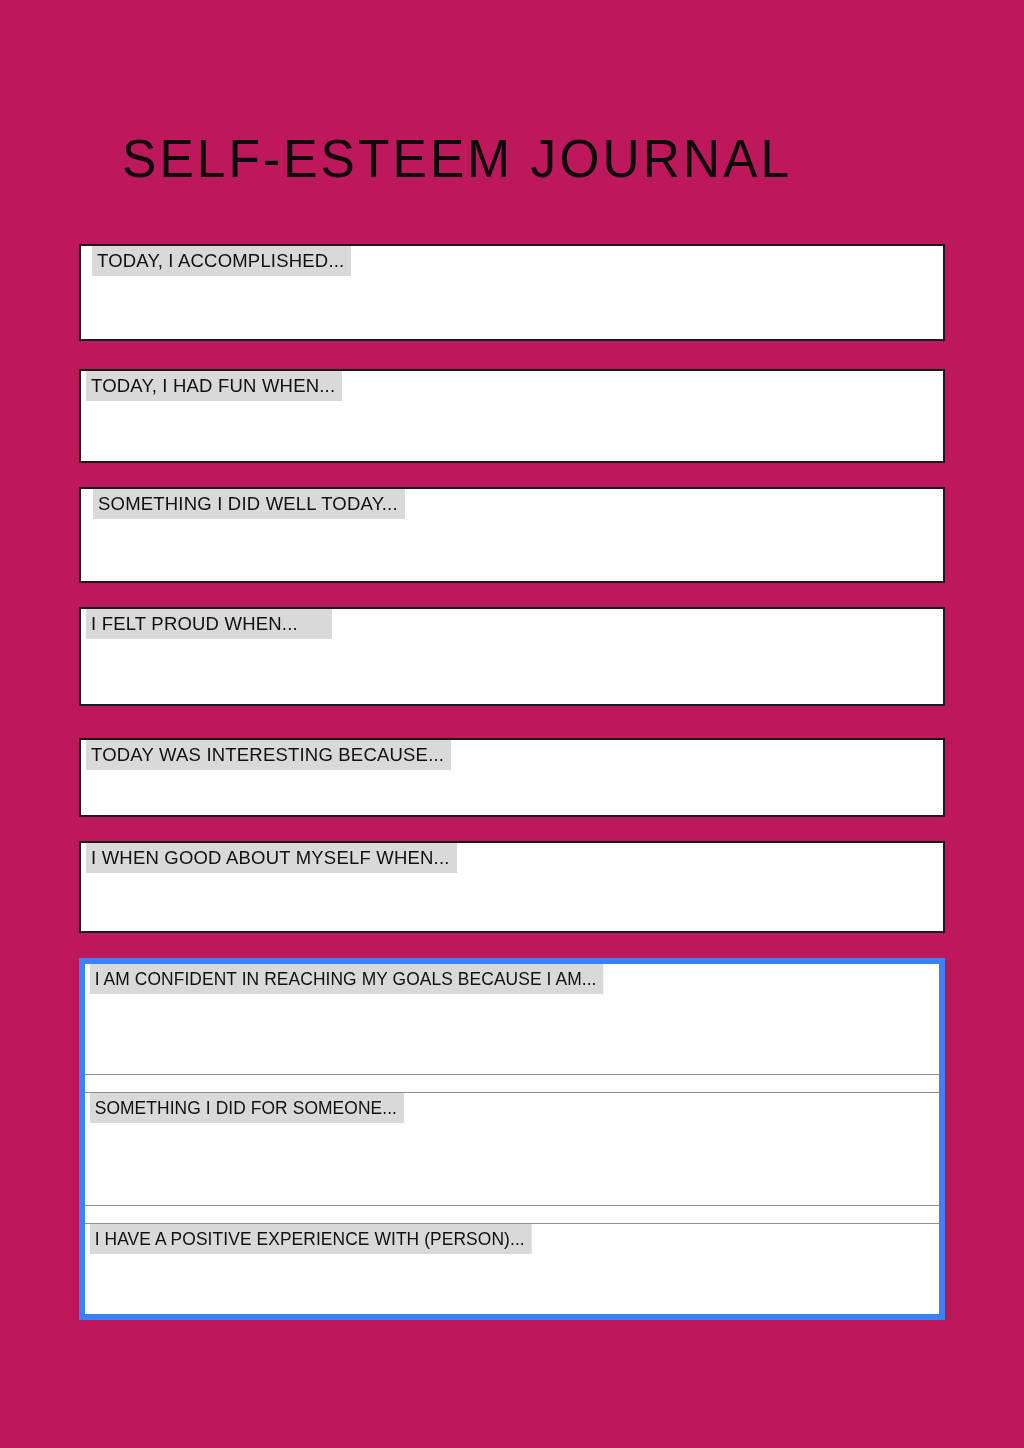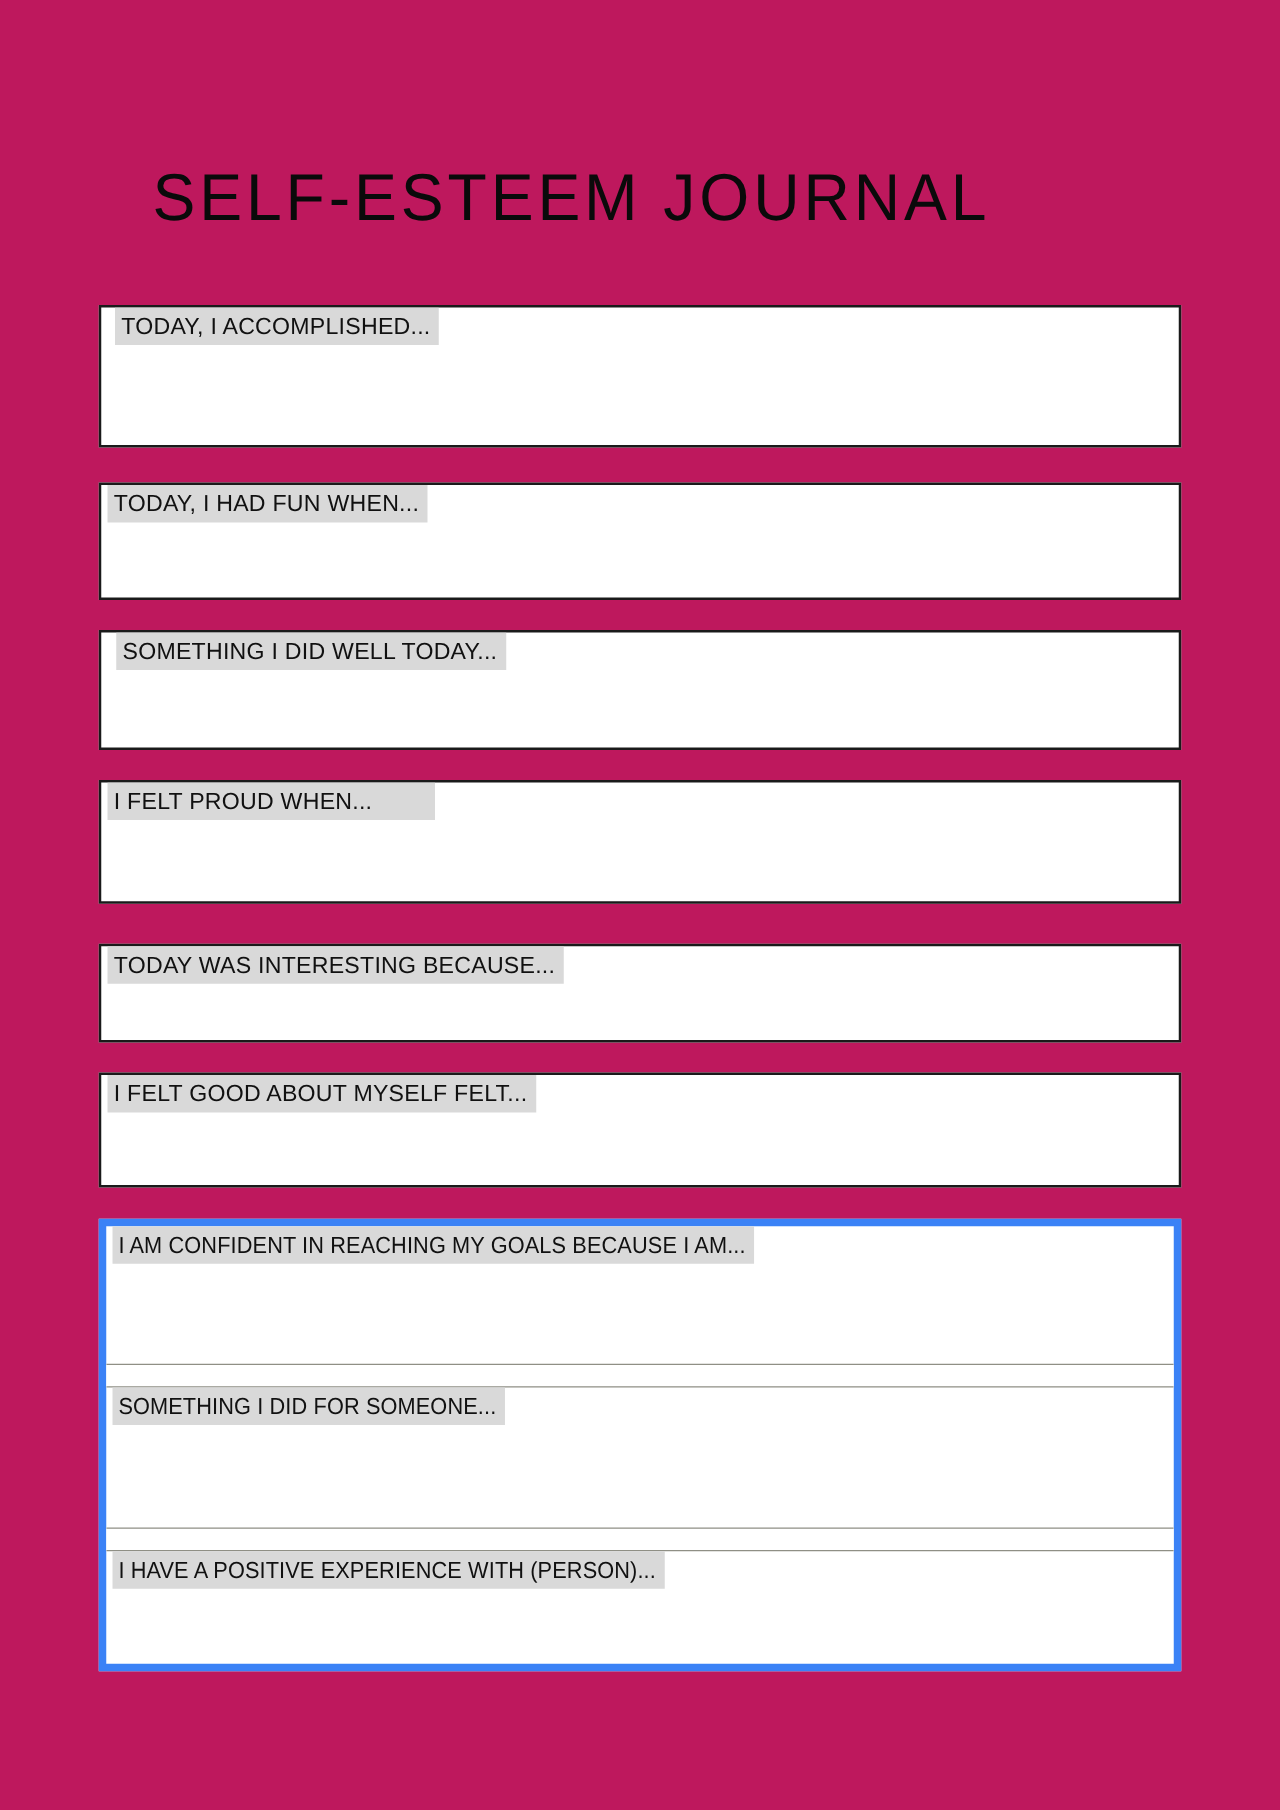--- a/index.html
+++ b/index.html
@@ -114,21 +114,21 @@
 </style>
 </head>
 <body>
 
 <div class="page">
 
   <h1 class="title">SELF-ESTEEM JOURNAL</h1>
 
   <div class="boxes">
 
-    <div class="box" style="height:114px;">
+    <div class="box" style="height:97px;">
       <div class="prompt-row" style="padding-left:11px;">
         <span class="prompt">TODAY,  I   ACCOMPLISHED...</span>
       </div>
       <div class="writing-space" style="height:63px;"></div>
     </div>
 
     <div class="box" style="height:94px; margin-bottom:24px;margin-top:28px;">
       <div class="prompt-row" style="padding-left:5px;">
         <span class="prompt">TODAY,  I   HAD  FUN    WHEN...</span>
       </div>
@@ -137,35 +137,35 @@
 
     <div class="box" style="height:96px; margin-bottom:24px;">
       <div class="prompt-row" style="padding-left:12px;">
         <span class="prompt">SOMETHING  I  DID  WELL TODAY...</span>
       </div>
       <div class="writing-space" style="height:62px;"></div>
     </div>
 
     <div class="box" style="height:99px; margin-bottom:25px;">
       <div class="prompt-row" style="padding-left:5px;">
-        <span class="prompt" style="padding-right:50px;">I  FELT  PROUD  WHEN...</span>
+        <span class="prompt" style="padding-right:34px;">I  FELT  PROUD  WHEN...</span>
       </div>
       <div class="writing-space" style="height:65px;"></div>
     </div>
 
     <div class="box" style="height:79px; margin-bottom:24px;margin-top:32px;">
       <div class="prompt-row" style="padding-left:5px;">
         <span class="prompt">TODAY  WAS   INTERESTING   BECAUSE...</span>
       </div>
       <div class="writing-space" style="height:67px;"></div>
     </div>
 
     <div class="box" style="height:92px; margin-bottom:25px;">
       <div class="prompt-row" style="padding-left:5px;">
-        <span class="prompt">I  FELT  GOOD  ABOUT  MYSELF  FELT...</span>
+        <span class="prompt">I  WHEN  GOOD  ABOUT  MYSELF  WHEN...</span>
       </div>
       <div class="writing-space" style="height:58px;"></div>
     </div>
 
     <div class="group condensed" style="height:362px;">
 
       <div class="group-section" style="height:110px;">
         <div class="prompt-row" style="padding-left:5px;">
           <span class="prompt">I  AM  CONFIDENT  IN  REACHING  MY  GOALS  BECAUSE  I AM...</span>
         </div>

